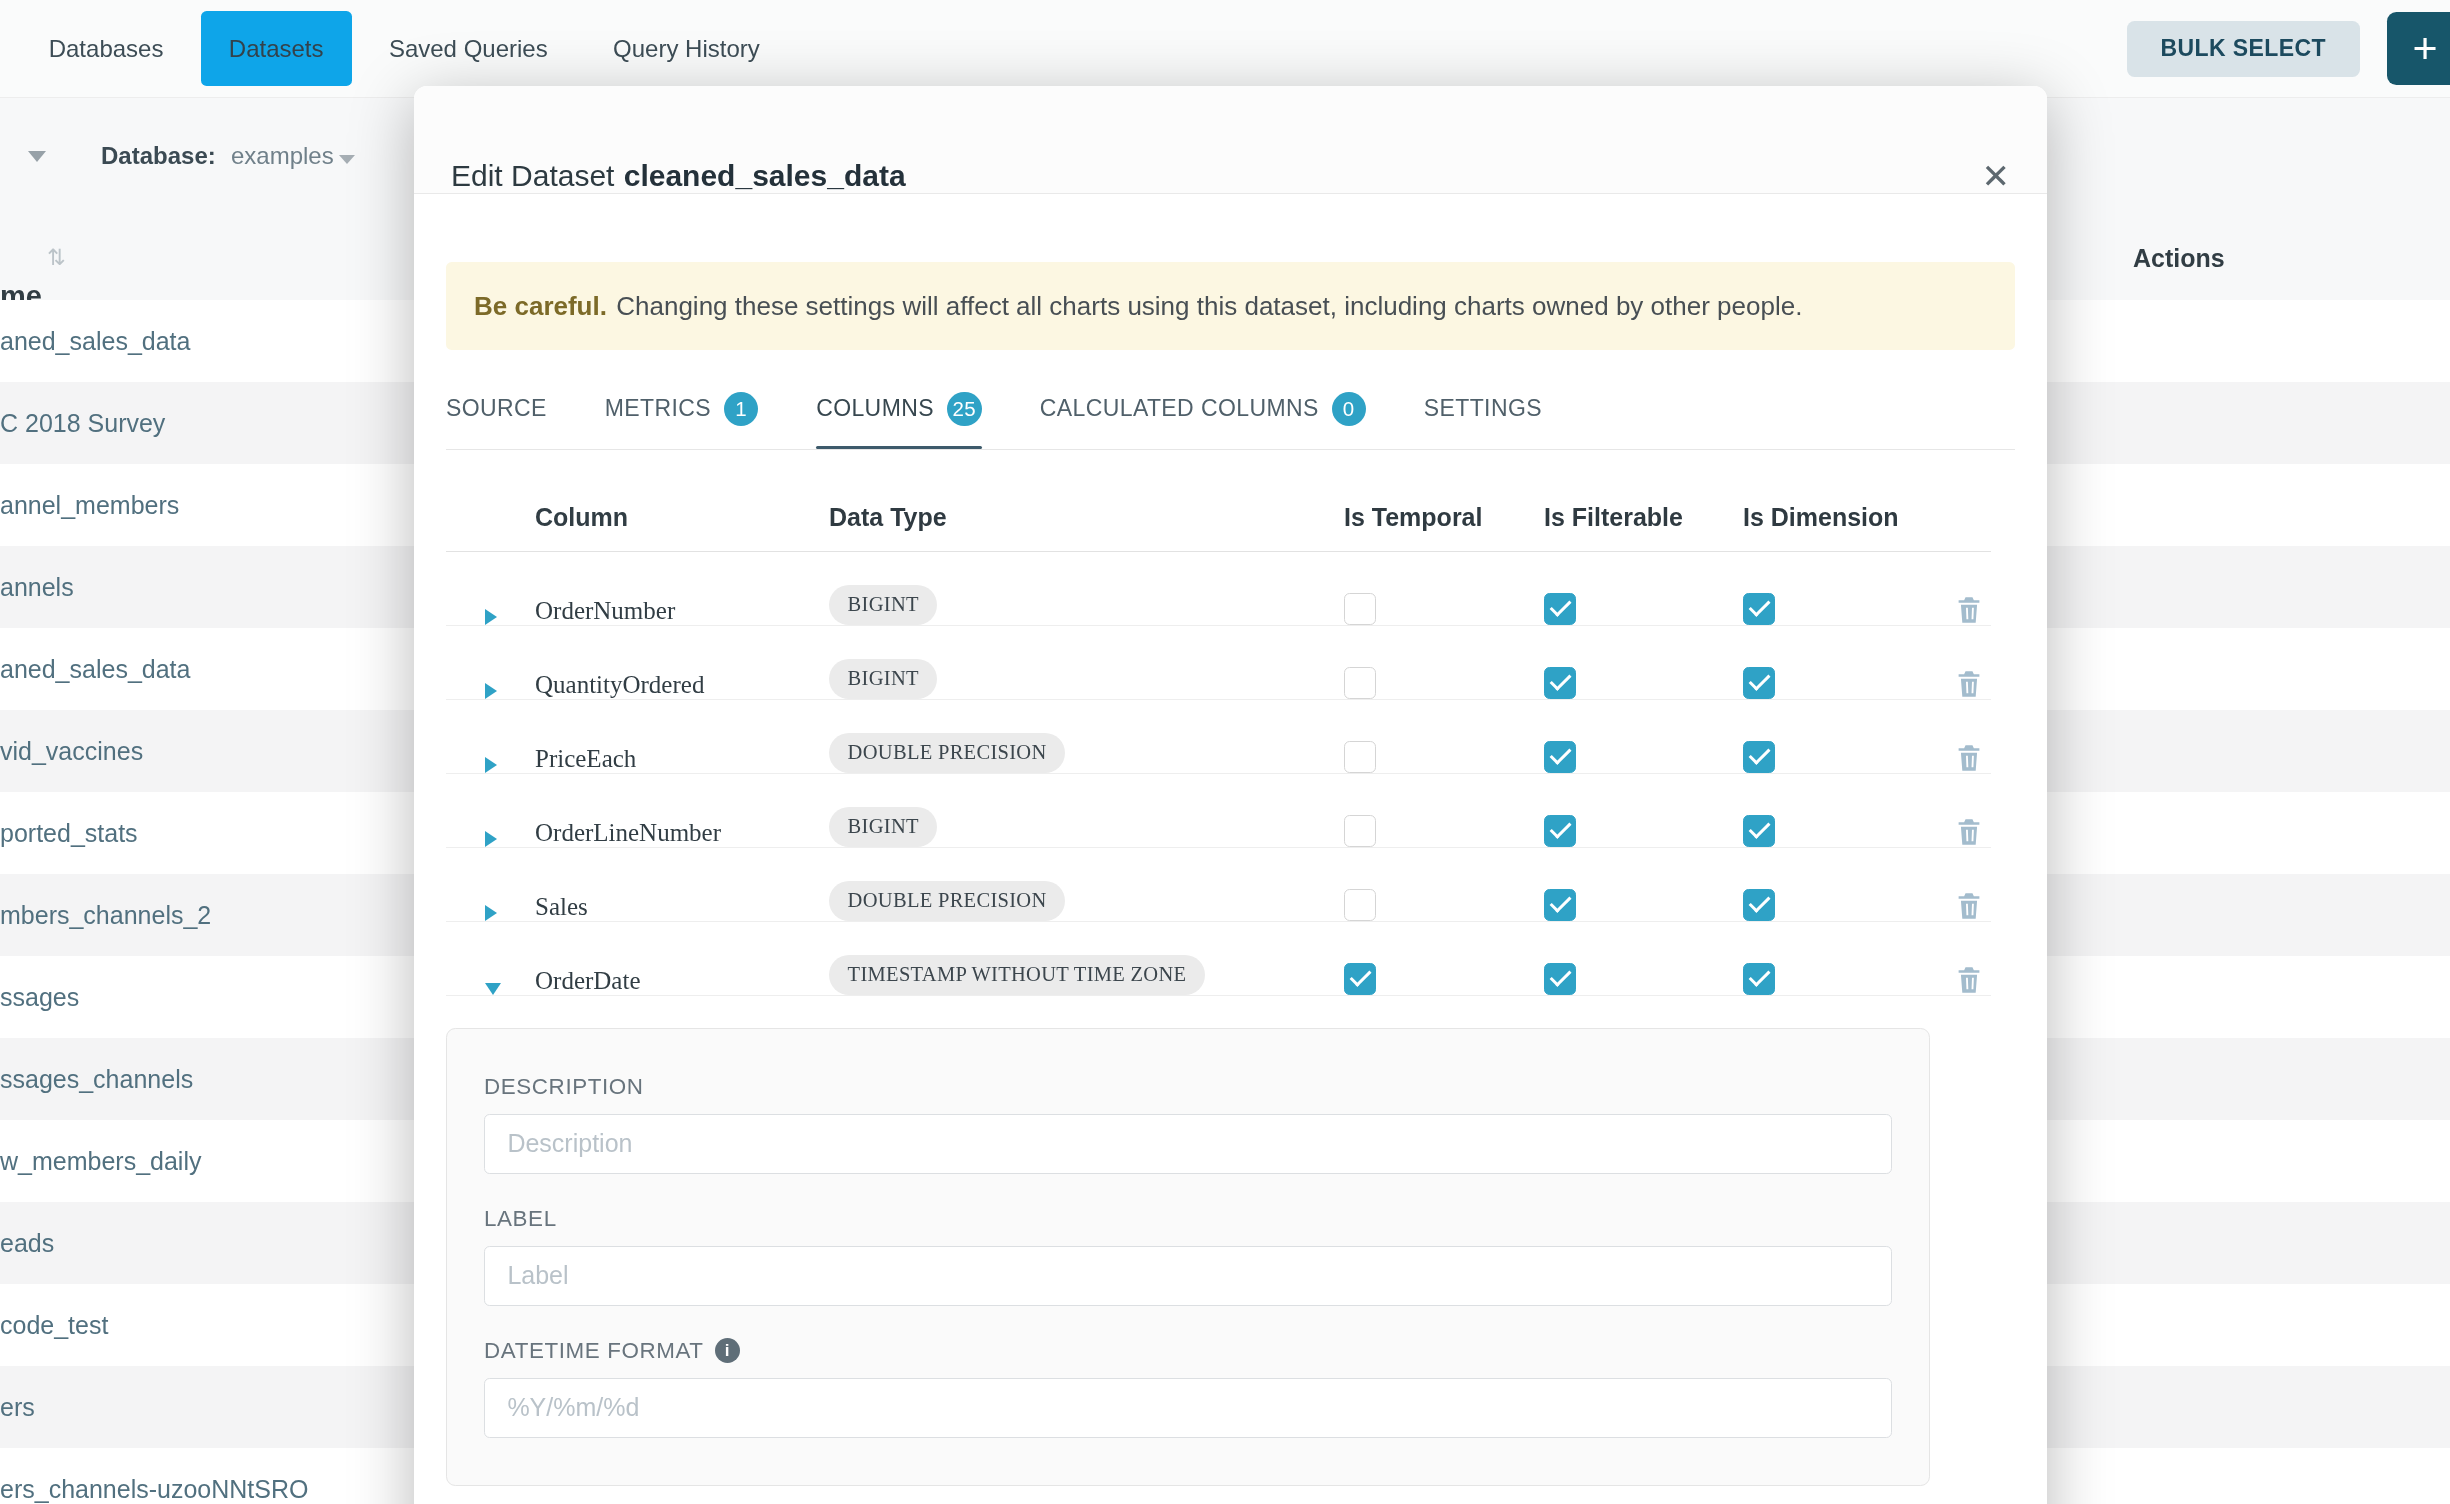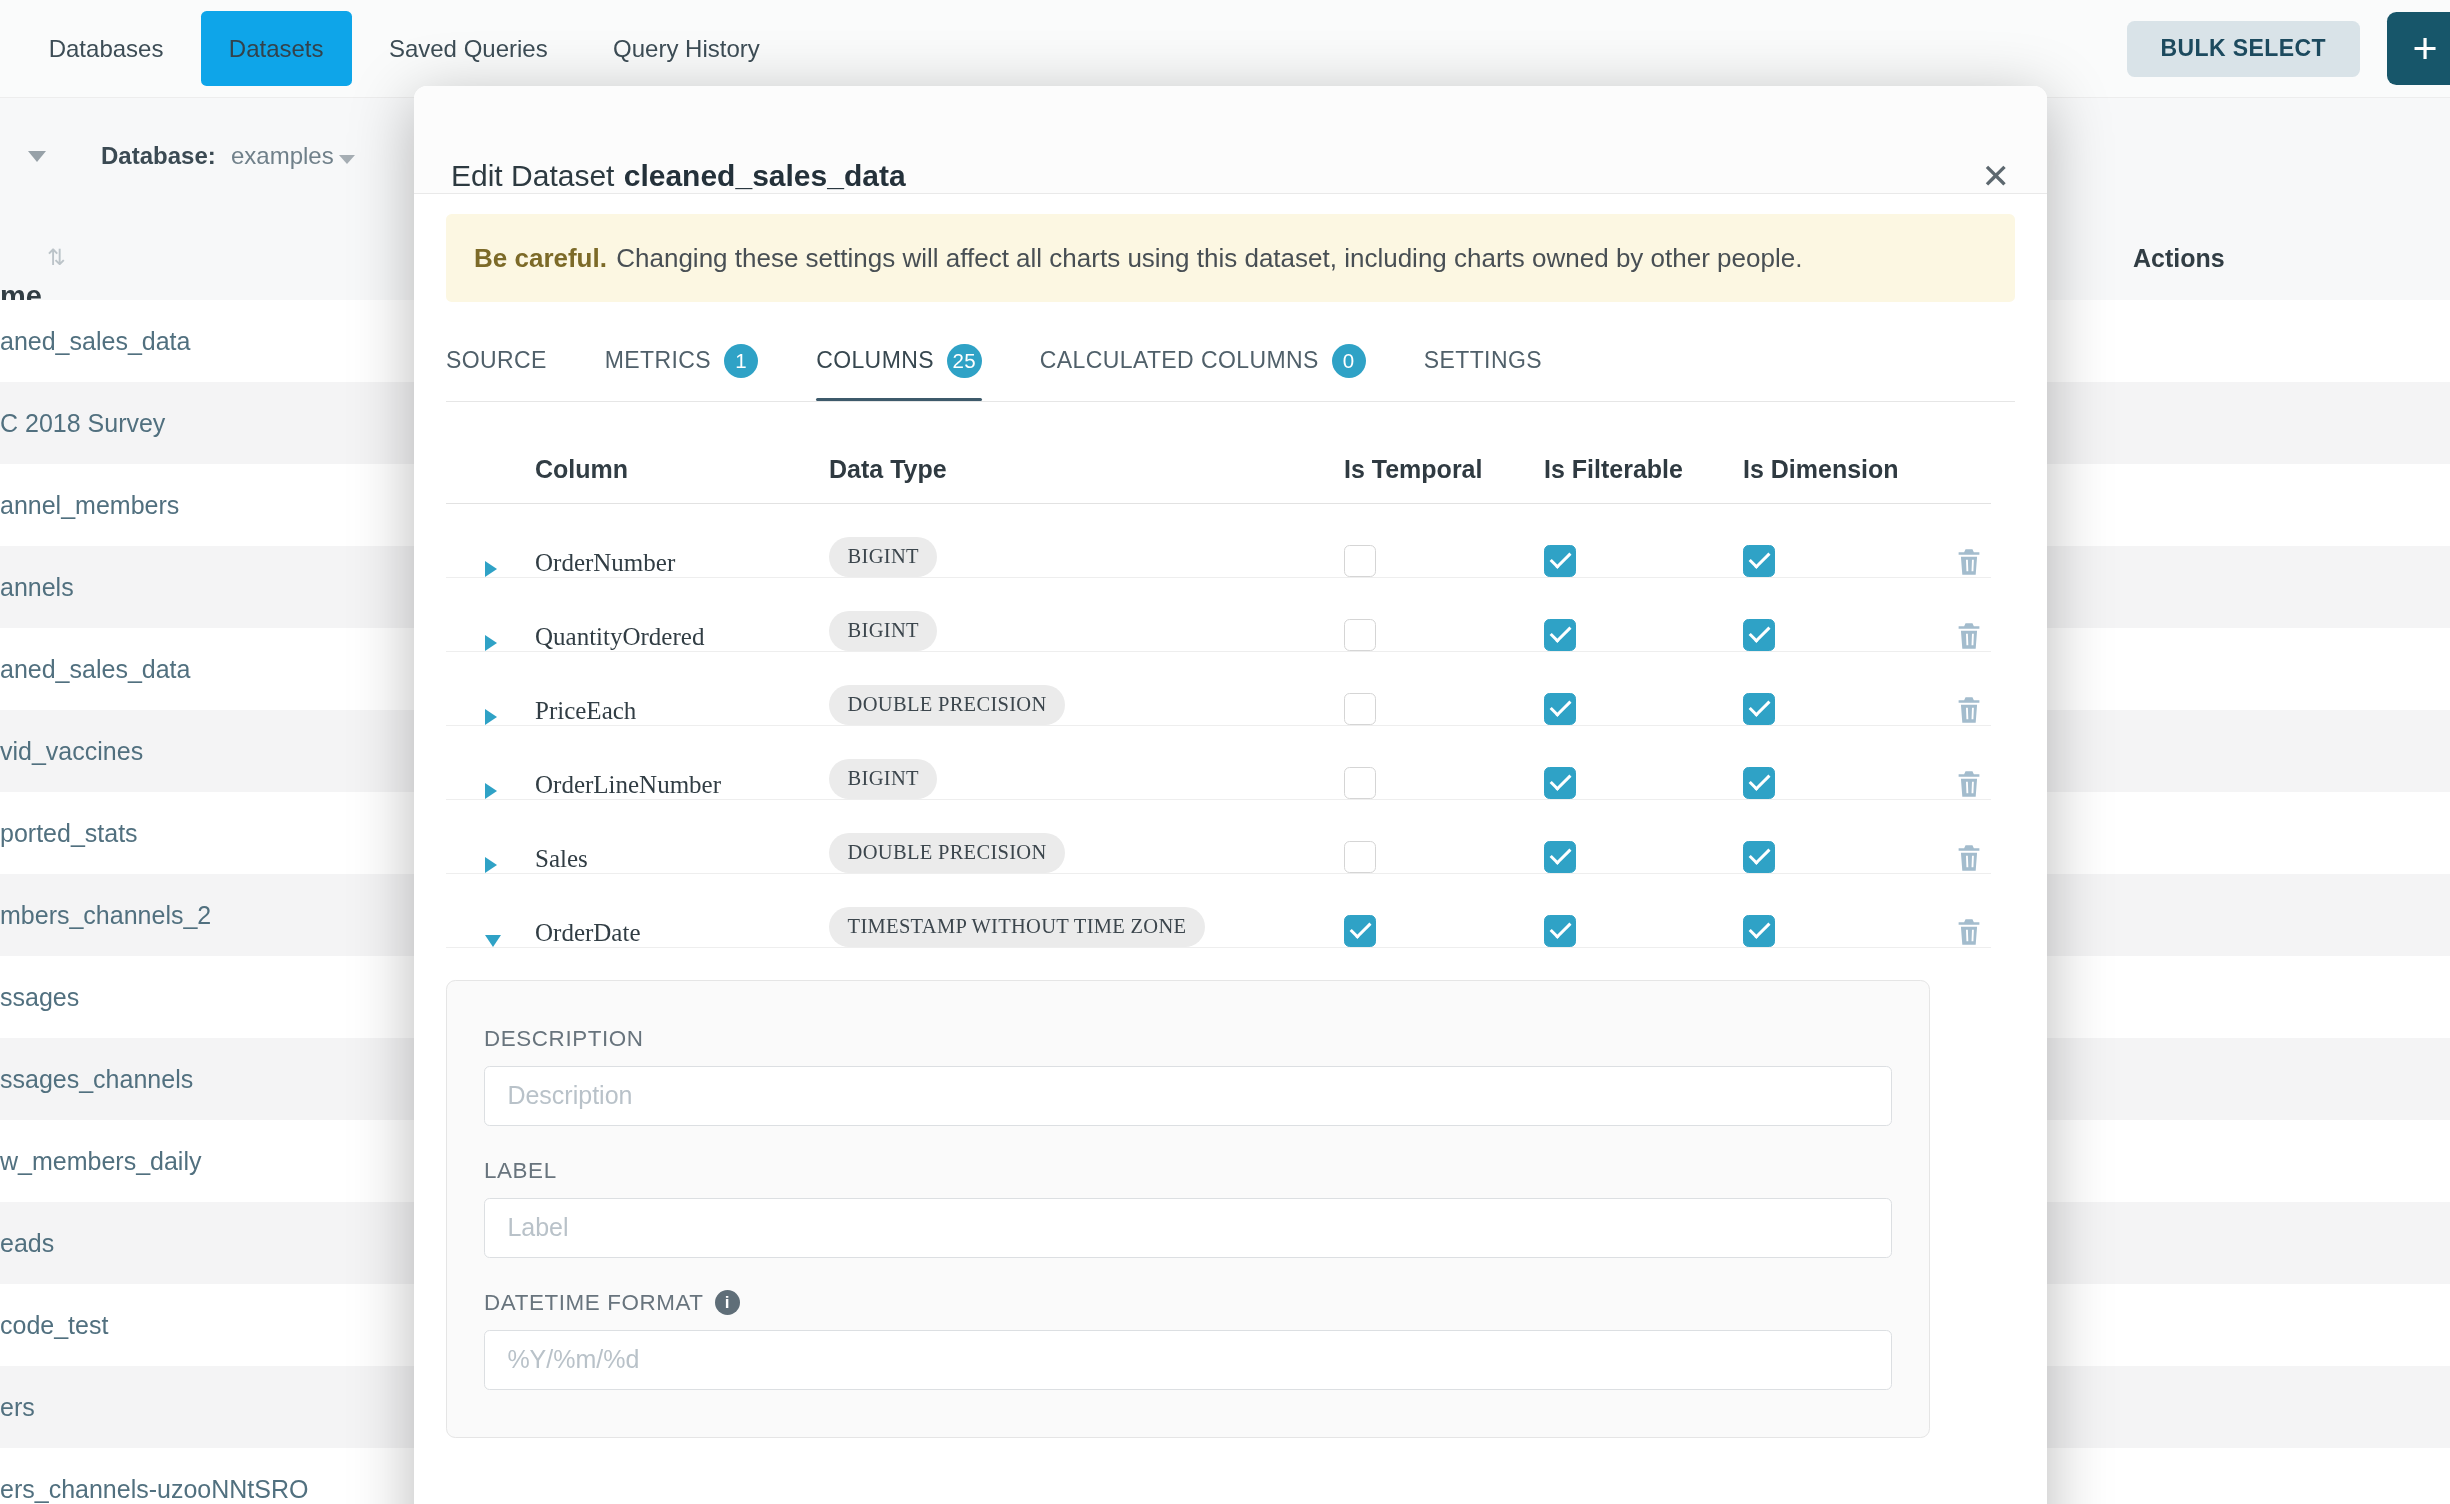--- a/index.html
+++ b/index.html
@@ -29,21 +29,21 @@
   .ds-link{font-size:25px;color:#51707f;cursor:pointer;}
 
   
   .modal{position:absolute;left:414px;top:86px;width:1633px;height:1510px;background:#fff;border-radius:13px;box-shadow:0 13px 65px rgba(0,0,0,.28);z-index:5;}
   .modal-header{height:108px;display:flex;align-items:flex-end;padding:0 37px;background:#fcfcfc;border-bottom:0.9px solid #e9e9e9;border-radius:13px 13px 0 0;box-sizing:border-box;}
   .modal-title{font-size:30px;color:#2d3a41;}
   .modal-title b{margin-left:9.3px;font-weight:700;color:#24313a;}
   .modal-close{margin-left:auto;font-size:34px;color:#5d686f;cursor:pointer;line-height:1;}
   .modal-body{padding:0 32px 37px 32px;}
 
-  .warning{margin-top:20px;min-height:88px;background:#fcf7e2;border-radius:5.6px;display:flex;align-items:center;padding:0 28px;font-size:26px;color:#484f54;box-sizing:border-box;}
+  .warning{margin-top:68px;min-height:88px;background:#fcf7e2;border-radius:5.6px;display:flex;align-items:center;padding:0 28px;font-size:26px;color:#484f54;box-sizing:border-box;}
   .warning b{color:#7c6a28;font-weight:700;margin-right:9.3px;white-space:nowrap;}
 
   .tabs{display:flex;align-items:center;gap:58px;margin-top:18.6px;height:80px;border-bottom:0.9px solid #e6e6e6;text-align:right;}
   .tab{display:flex;align-items:center;gap:13px;height:100%;font-size:23px;letter-spacing:0.4px;color:#50606a;position:relative;cursor:pointer;white-space:nowrap;}
   .tab.active{color:#37474f;}
   .tab.active::after{content:"";position:absolute;left:0;right:0;bottom:-0.9px;height:3.7px;background:#3d5a6b;border-radius:1.9px;}
   .badge{min-width:34px;height:34px;border-radius:17px;background:#2fa2c6;color:#fff;font-size:20.5px;display:flex;align-items:center;justify-content:center;padding:0 5.6px;box-sizing:border-box;}
 
   .col-table{width:1545px;margin-top:34px;}
   .col-head{display:flex;align-items:center;height:67px;font-size:25px;font-weight:700;color:#2f3a41;border-bottom:1.9px solid #e2e2e2;}

